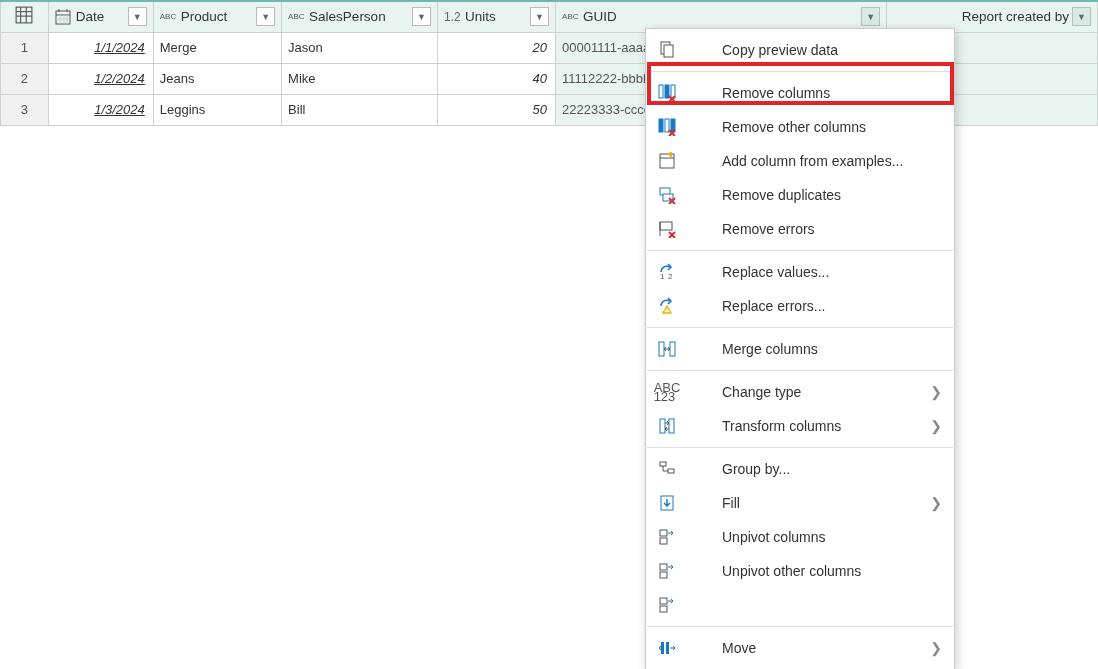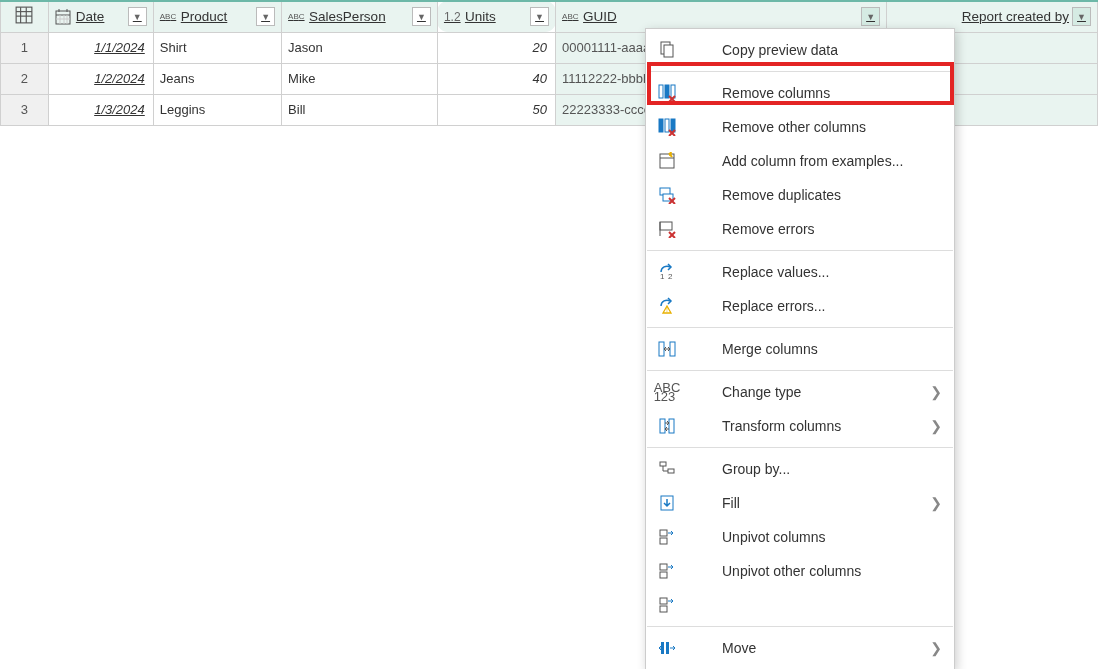--- a/index.html
+++ b/index.html
@@ -45,36 +45,35 @@
     .rownum-cell {
       background: #f0f0f0;
       text-align: center;
       color: #555;
       font-size: 13px;
       width: 47px;
     }
     .col-date { width: 103px; }
     .col-product { width: 126px; }
     .col-salesperson { width: 153px; }
-    .col-units { width: 116px; border-radius: 11px; }
+    .col-units { width: 116px; }
     .col-guid { width: 325px; }
     .col-reportby { width: 207px; }
 
     th.selected-col, td.selected-col {
       background-color: #e9f4f0;
     }
     th.selected-col {
        background-color: #d5ebe3;
     }
     .th-content {
       display: flex;
       align-items: center;
       height: 100%;
       gap: 3px;
-      text-decoration: underline;
     }
     .type-icon {
       display: inline-flex;
       align-items: center;
       color: #666;
       font-size: 11px;
       min-width: 18px;
     }
     .col-label {
       flex: 1;
@@ -255,21 +254,21 @@
               </span>
         <span class="col-label" style="text-align:right;"><span>Report created by</span></span>
         <span class="dropdown-btn selected">▼</span>
       </div>
     </th>
   </tr>
 
   <tr>
     <td class="rownum-cell">1</td>
     <td class="date-cell">1/1/2024</td>
-    <td class="text-cell">Shirt</td>
+    <td class="text-cell">Merge</td>
     <td class="text-cell">Jason</td>
     <td class="num-cell">20</td>
     <td class="guid-cell selected-col">00001111-aaaa-2222-bbbb-3333cccc4444</td>
     <td class="text-cell selected-col"></td>
   </tr>
   <tr>
     <td class="rownum-cell">2</td>
     <td class="date-cell">1/2/2024</td>
     <td class="text-cell">Jeans</td>
     <td class="text-cell">Mike</td>

